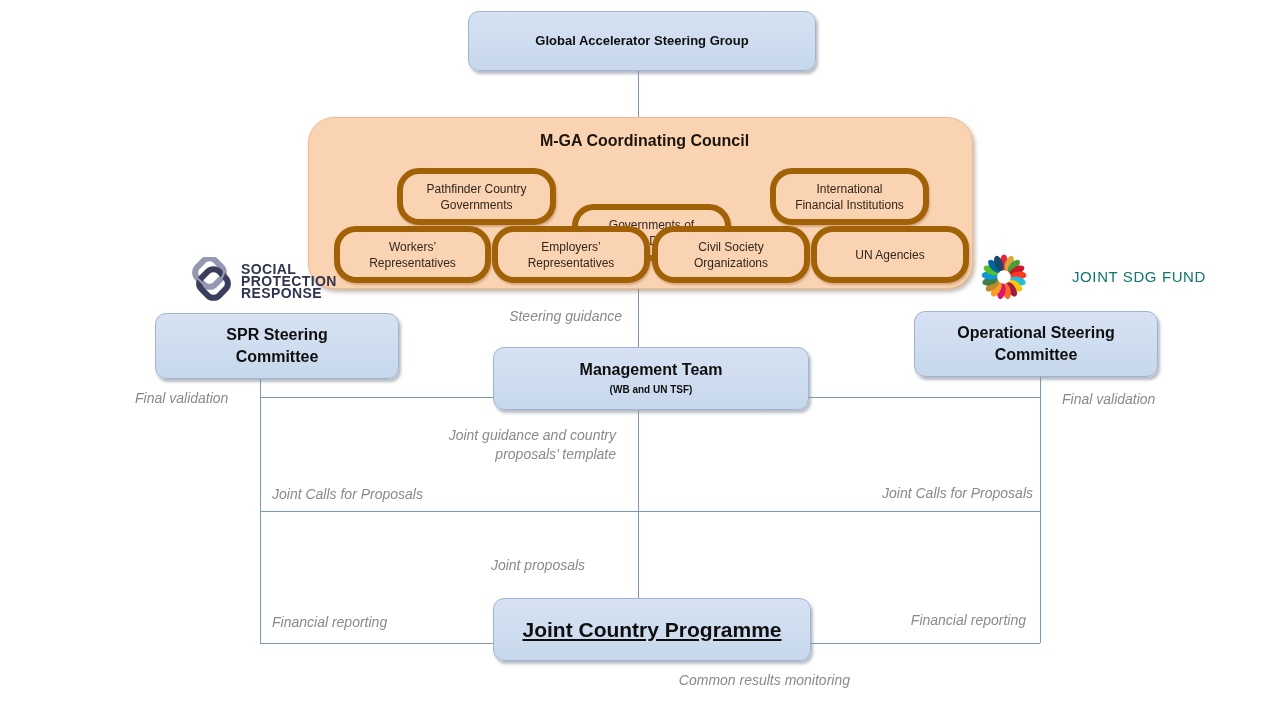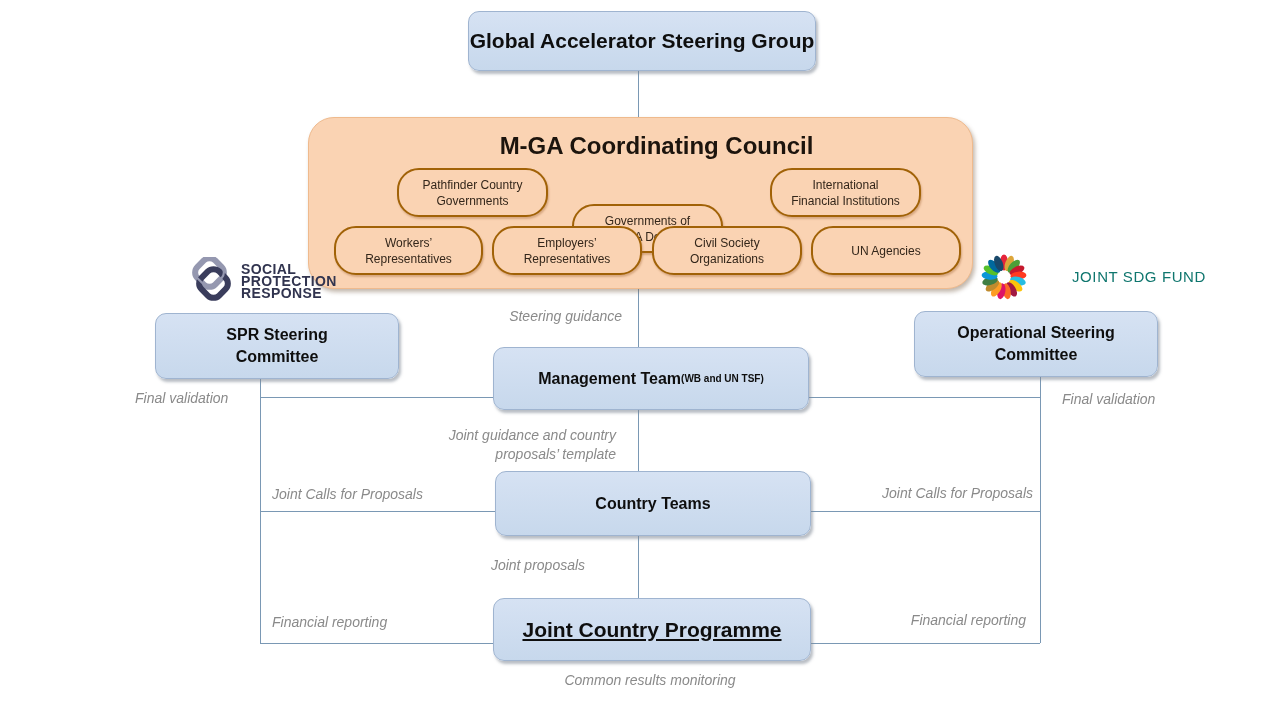--- a/index.html
+++ b/index.html
@@ -17,36 +17,36 @@
     box-shadow:2px 3px 3px rgba(125,135,148,.55);
     display:flex;align-items:center;justify-content:center;text-align:center;
     font-weight:bold;color:#0E0E0E;font-size:16px;line-height:22px;
   }
   .council{
     position:absolute;z-index:2;left:308px;top:117px;width:663px;height:170px;
     background:#FAD3B3;border:1px solid #EFBA8D;border-radius:26px;
     box-shadow:2px 3px 4px rgba(120,95,70,.45);
   }
   .council-title{
-    position:absolute;left:16px;top:14px;width:100%;text-align:center;
-    font-weight:bold;font-size:24px;color:#1C140D;
+    position:absolute;left:4px;top:14px;width:100%;text-align:center;
+    font-weight:bold;font-size:16px;color:#1C140D;
   }
   .pill{
     position:absolute;height:45px;border-radius:22px;
-    background:#FAD3B3;border:2px solid #a16207;
+    background:#FAD3B3;border:6px solid #a16207;
     box-shadow:1px 2px 2px rgba(165,105,55,.4);
     display:flex;align-items:center;justify-content:center;text-align:center;
     font-size:12px;line-height:16px;color:#33261A;
   }
   .ml{white-space:pre-line;}
   .glabel{
     position:absolute;z-index:2;color:#8A8A8A;font-style:italic;
     font-size:14px;line-height:19px;
   }
-  .two-line-box{flex-direction:row;}
+  .two-line-box{flex-direction:column;}
   .mgmt-sub{font-size:10px;line-height:18px;}
   .spr-text{
     position:absolute;left:241px;top:263px;z-index:2;
     font-weight:bold;font-size:14px;line-height:12px;letter-spacing:.4px;color:#31344F;
   }
   .sdg-text{
     position:absolute;left:1072px;top:268px;z-index:2;
     font-weight:normal;font-size:15px;letter-spacing:.6px;color:#0f766e;
   }
   .logo-svg{position:absolute;z-index:2;}
@@ -57,21 +57,21 @@
 <div class="canvas">
 
   <div class="line v" style="left:638px;top:69px;height:48px;"></div>
   <div class="line v" style="left:638px;top:287px;height:311px;"></div>
   <div class="line v" style="left:260px;top:377px;height:266px;"></div>
   <div class="line v" style="left:1040px;top:375px;height:268px;"></div>
   <div class="line h" style="left:260px;top:397px;width:780px;"></div>
   <div class="line h" style="left:260px;top:511px;width:780px;"></div>
   <div class="line h" style="left:260px;top:643px;width:780px;"></div>
 
-  <div class="bluebox" style="left:468px;top:11px;width:346px;height:58px;font-size:21px;">
+  <div class="bluebox" style="left:468px;top:11px;width:346px;height:58px;font-size:13px;">
     <span>Global Accelerator Steering Group</span>
   </div>
 
   <div class="council">
     <div class="council-title">M-GA Coordinating Council</div>
     <div class="pill ml" style="left:88px;top:50px;width:147px;">Pathfinder Country
 Governments</div>
     <div class="pill ml" style="left:263px;top:50px;width:147px;margin-top:36px;">Governments of
 M-GA Donors</div>
     <div class="pill ml" style="left:461px;top:50px;width:147px;">International
@@ -122,31 +122,30 @@
   <div class="bluebox ml" style="left:155px;top:313px;width:242px;height:64px;">SPR Steering
 Committee</div>
   <div class="bluebox ml" style="left:914px;top:311px;width:242px;height:64px;">Operational Steering
 Committee</div>
 
   <div class="bluebox two-line-box" style="left:493px;top:347px;width:314px;height:61px;">
     <div>Management Team</div>
     <div class="mgmt-sub">(WB and UN TSF)</div>
   </div>
 
-  <div class="bluebox" style="left:495px;top:471px;width:314px;height:63px;">Country Teams</div>
 
   <div class="bluebox" style="left:493px;top:598px;width:316px;height:61px;font-size:21px;text-decoration:underline;">Joint Country Programme</div>
 
   <div class="glabel" style="left:422px;top:307px;width:200px;text-align:right;">Steering guidance</div>
   <div class="glabel" style="left:135px;top:389px;">Final validation</div>
   <div class="glabel" style="left:1062px;top:390px;">Final validation</div>
   <div class="glabel ml" style="left:396px;top:426px;width:220px;text-align:right;">Joint guidance and country
 proposals’ template</div>
   <div class="glabel" style="left:272px;top:485px;">Joint Calls for Proposals</div>
   <div class="glabel" style="left:833px;top:484px;width:200px;text-align:right;">Joint Calls for Proposals</div>
   <div class="glabel" style="left:448px;top:556px;width:180px;text-align:center;">Joint proposals</div>
   <div class="glabel" style="left:272px;top:613px;">Financial reporting</div>
   <div class="glabel" style="left:826px;top:611px;width:200px;text-align:right;">Financial reporting</div>
-  <div class="glabel" style="left:450px;top:671px;width:400px;text-align:center;">
+  <div class="glabel" style="left:450px;top:671px;width:400px;text-align:right;">
     <div>Common results monitoring</div>
   </div>
 
 </div>
 
 </body></html>

